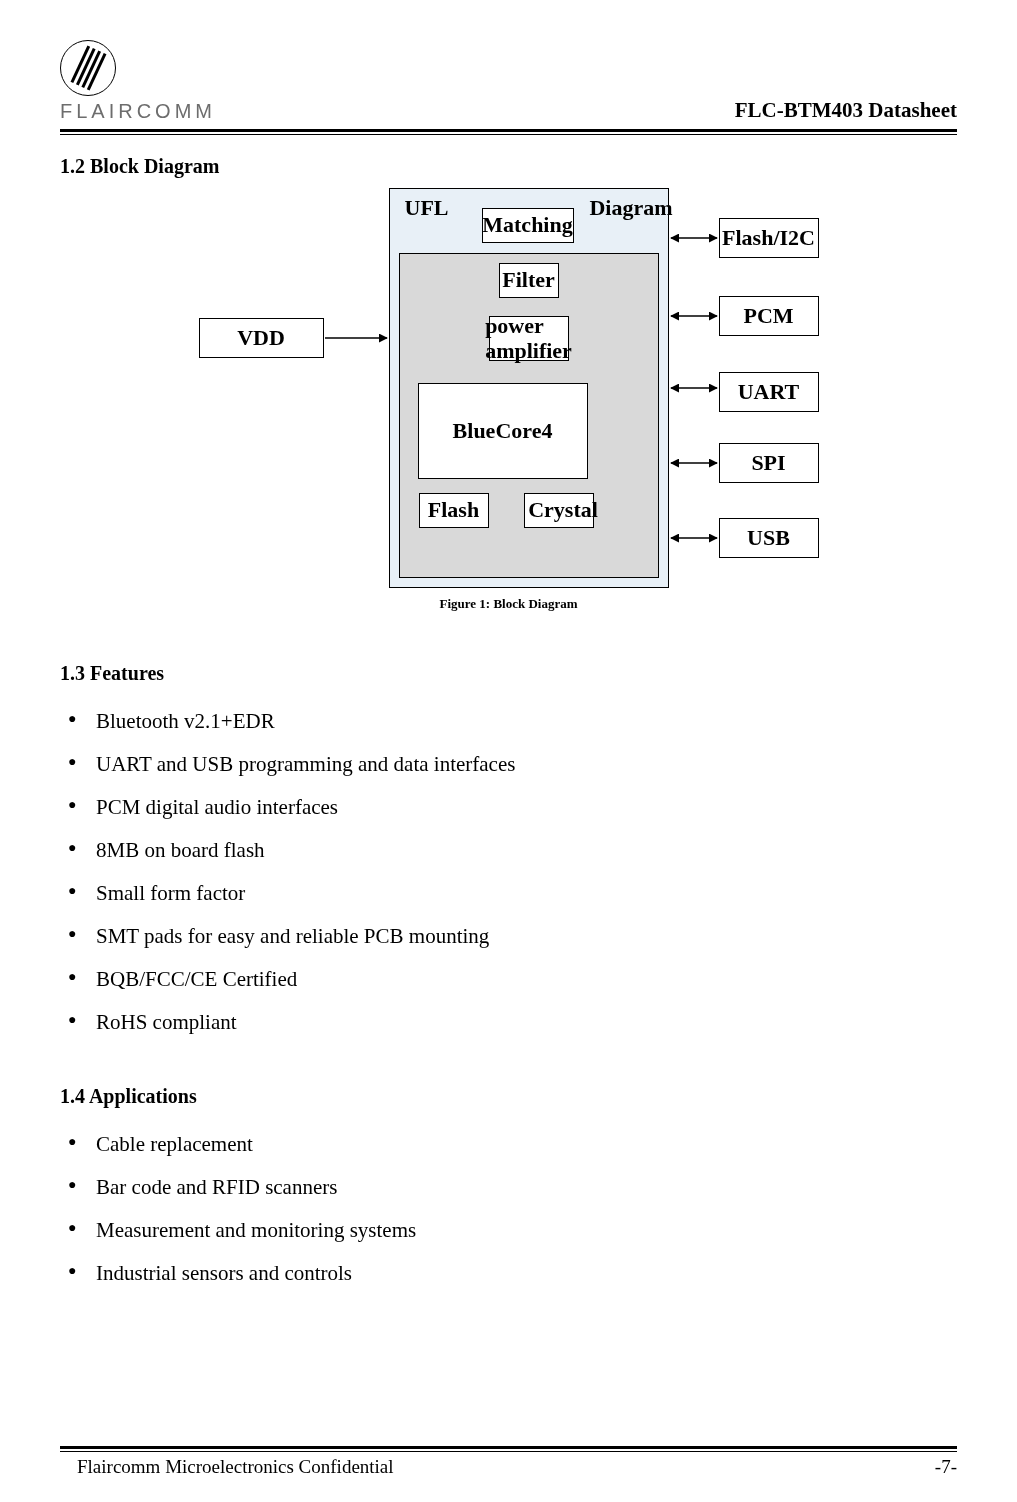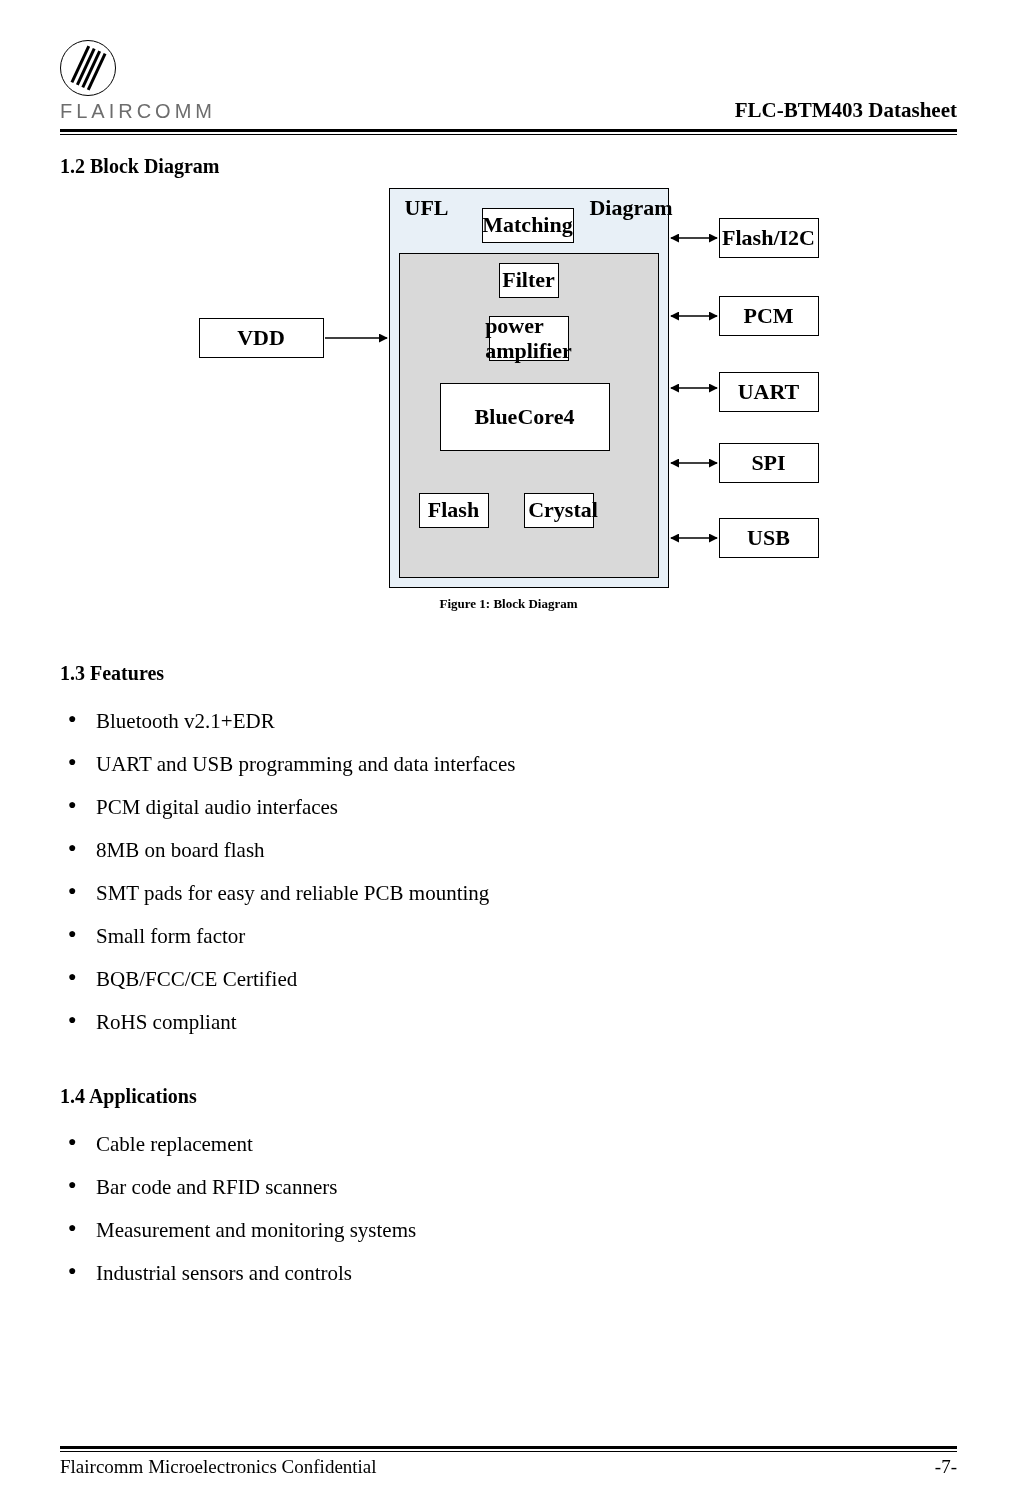--- a/index.html
+++ b/index.html
@@ -20,39 +20,39 @@
 
   .diagram{position:relative;width:620px;height:400px;margin:0 auto;}
   .box{position:absolute;background:#fff;border:1.5px solid #000;display:flex;align-items:center;justify-content:center;font-size:22px;line-height:1.1;box-sizing:border-box;font-weight:bold;}
   .mod-outer{left:190px;top:0;width:280px;height:400px;background:#e8f0f7;}
   .mod-inner{position:absolute;left:200px;top:65px;width:260px;height:325px;background:#d9d9d9;border:1.5px solid #000;box-sizing:border-box;}
   .lbl-ufl{left:200px;top:8px;width:55px;border:none;background:transparent;justify-content:flex-start;padding-left:6px;}
   .lbl-ant{left:395px;top:8px;width:75px;border:none;background:transparent;}
   .b-match{left:283px;top:20px;width:92px;height:35px;}
   .b-filter{left:300px;top:75px;width:60px;height:35px;}
   .b-pa{left:290px;top:128px;width:80px;height:45px;}
-  .b-core{left:241px;top:195px;width:170px;height:68px;}
+  .b-core{left:219px;top:195px;width:170px;height:96px;}
   .b-flash{left:220px;top:305px;width:70px;height:35px;}
   .b-crystal{left:325px;top:305px;width:70px;height:35px;padding-left:9px;}
   .b-vdd{left:0px;top:130px;width:125px;height:40px;}
   .b-io{left:520px;top:30px;width:100px;height:40px;}
   .b-pcm{left:520px;top:108px;width:100px;height:40px;}
   .b-uart{left:520px;top:184px;width:100px;height:40px;}
   .b-spi{left:520px;top:255px;width:100px;height:40px;}
   .b-usb{left:520px;top:330px;width:100px;height:40px;}
 
   svg.conn{position:absolute;left:0;top:0;width:100%;height:100%;pointer-events:none;}
 
   ul.feat{list-style:none;padding:0;margin:24px 0 0 0;}
   ul.feat li{font-size:21px;margin:0 0 18px 36px;position:relative;}
   ul.feat li::before{content:"\25CF";position:absolute;left:-28px;top:2px;font-size:14px;}
 
   .footer-wrap{position:absolute;left:60px;right:60px;bottom:24px;}
   .footer-wrap .hr-thick{margin-bottom:2px;}
-  .footer{display:flex;justify-content:space-between;font-size:19px;margin-top:4px;}
+  .footer{display:flex;justify-content:space-between;font-size:19px;margin-top:4px;margin-left:17px;}
 </style>
 </head>
 <body>
 
 <div class="page">
 
   <div class="header">
     <div class="logo-area">
       <div class="logo-mark">
         <div class="bars">
@@ -106,22 +106,22 @@
      </svg>
   </div>
   <div class="caption">Figure 1: Block Diagram</div>
 
   <h2 class="sec mt">1.3  Features</h2>
   <ul class="feat">
     <li>Bluetooth v2.1+EDR</li>
     <li>UART and USB programming and data interfaces</li>
     <li>PCM  digital audio interfaces</li>
     <li>8MB on board flash</li>
+    <li>Small form factor</li>
     <li>SMT pads for easy and reliable PCB mounting</li>
-    <li>Small form factor</li>
     <li>BQB/FCC/CE Certified</li>
     <li>RoHS compliant</li>
   </ul>
 
   <h2 class="sec mt">1.4  Applications</h2>
   <ul class="feat">
     <li>Cable replacement</li>
     <li>Bar code and RFID scanners</li>
     <li>Measurement and monitoring systems</li>
     <li>Industrial sensors and controls</li>

